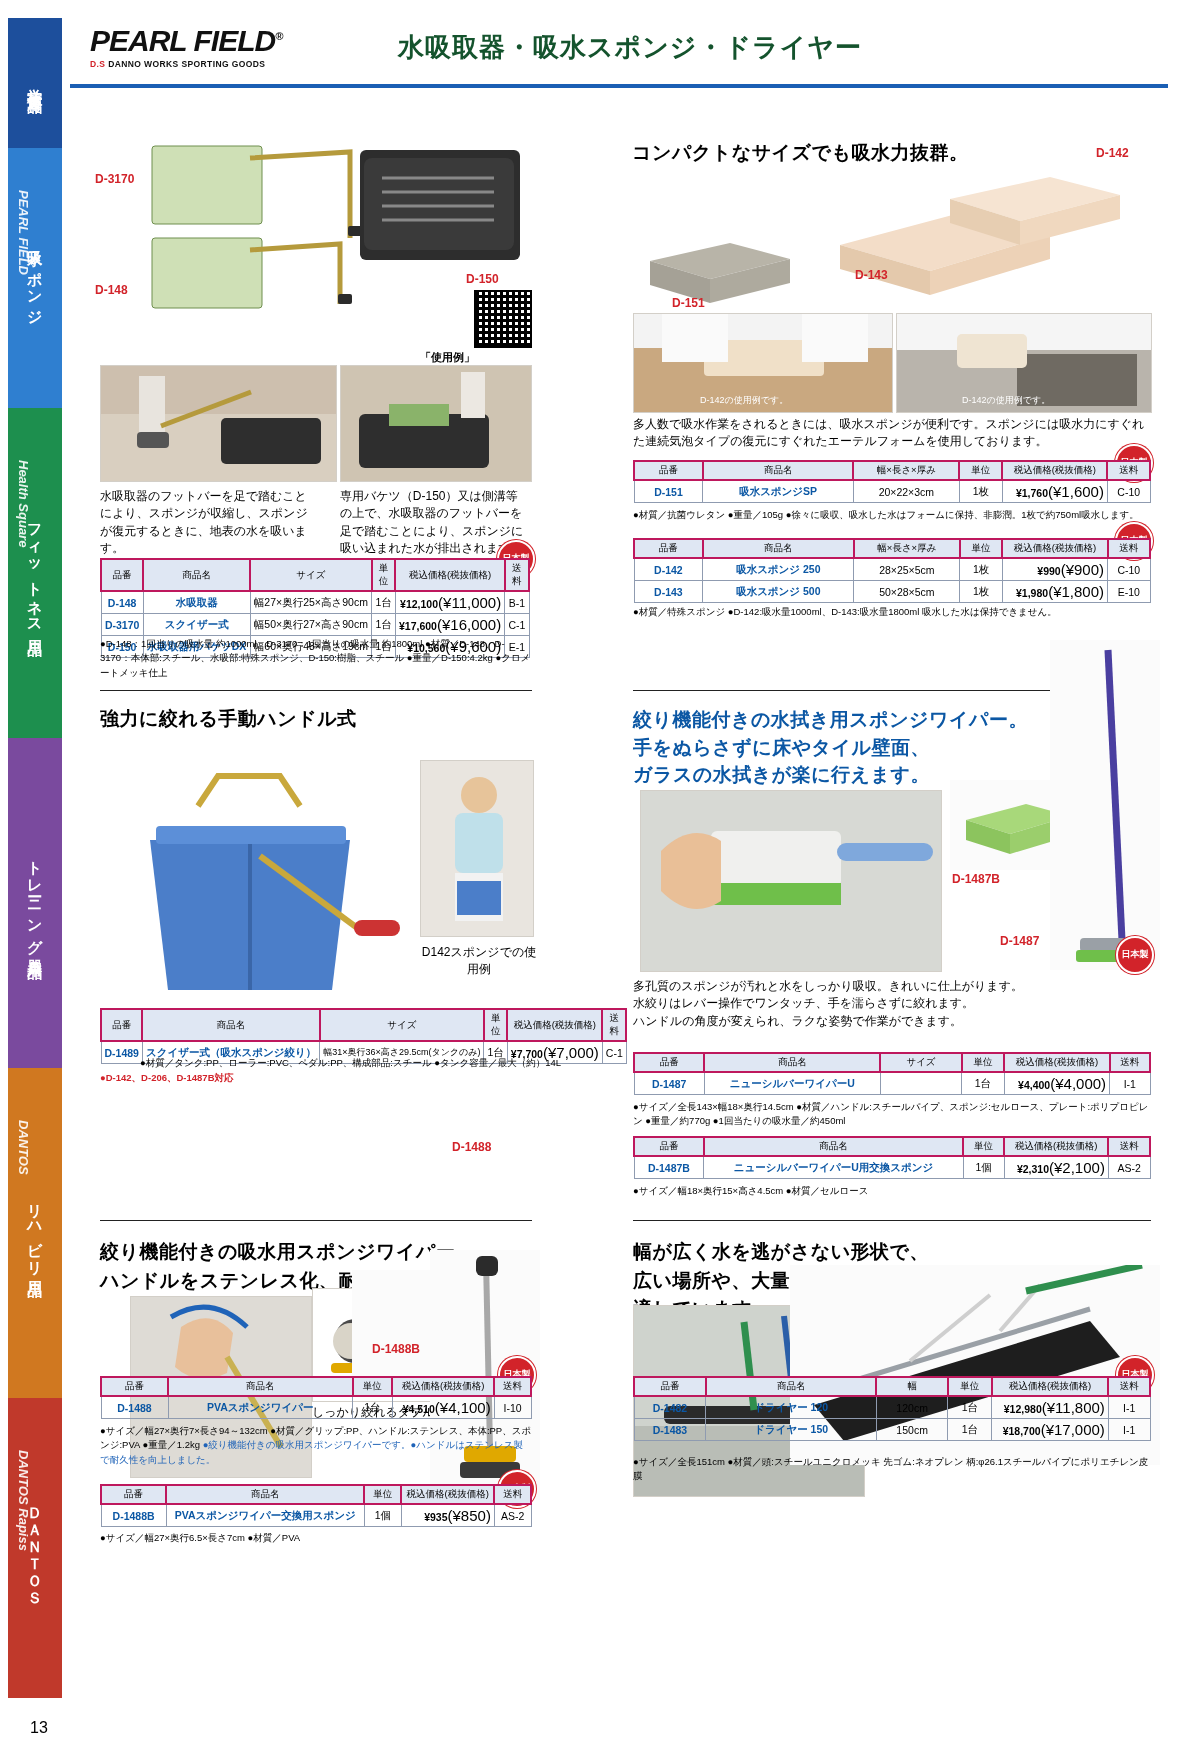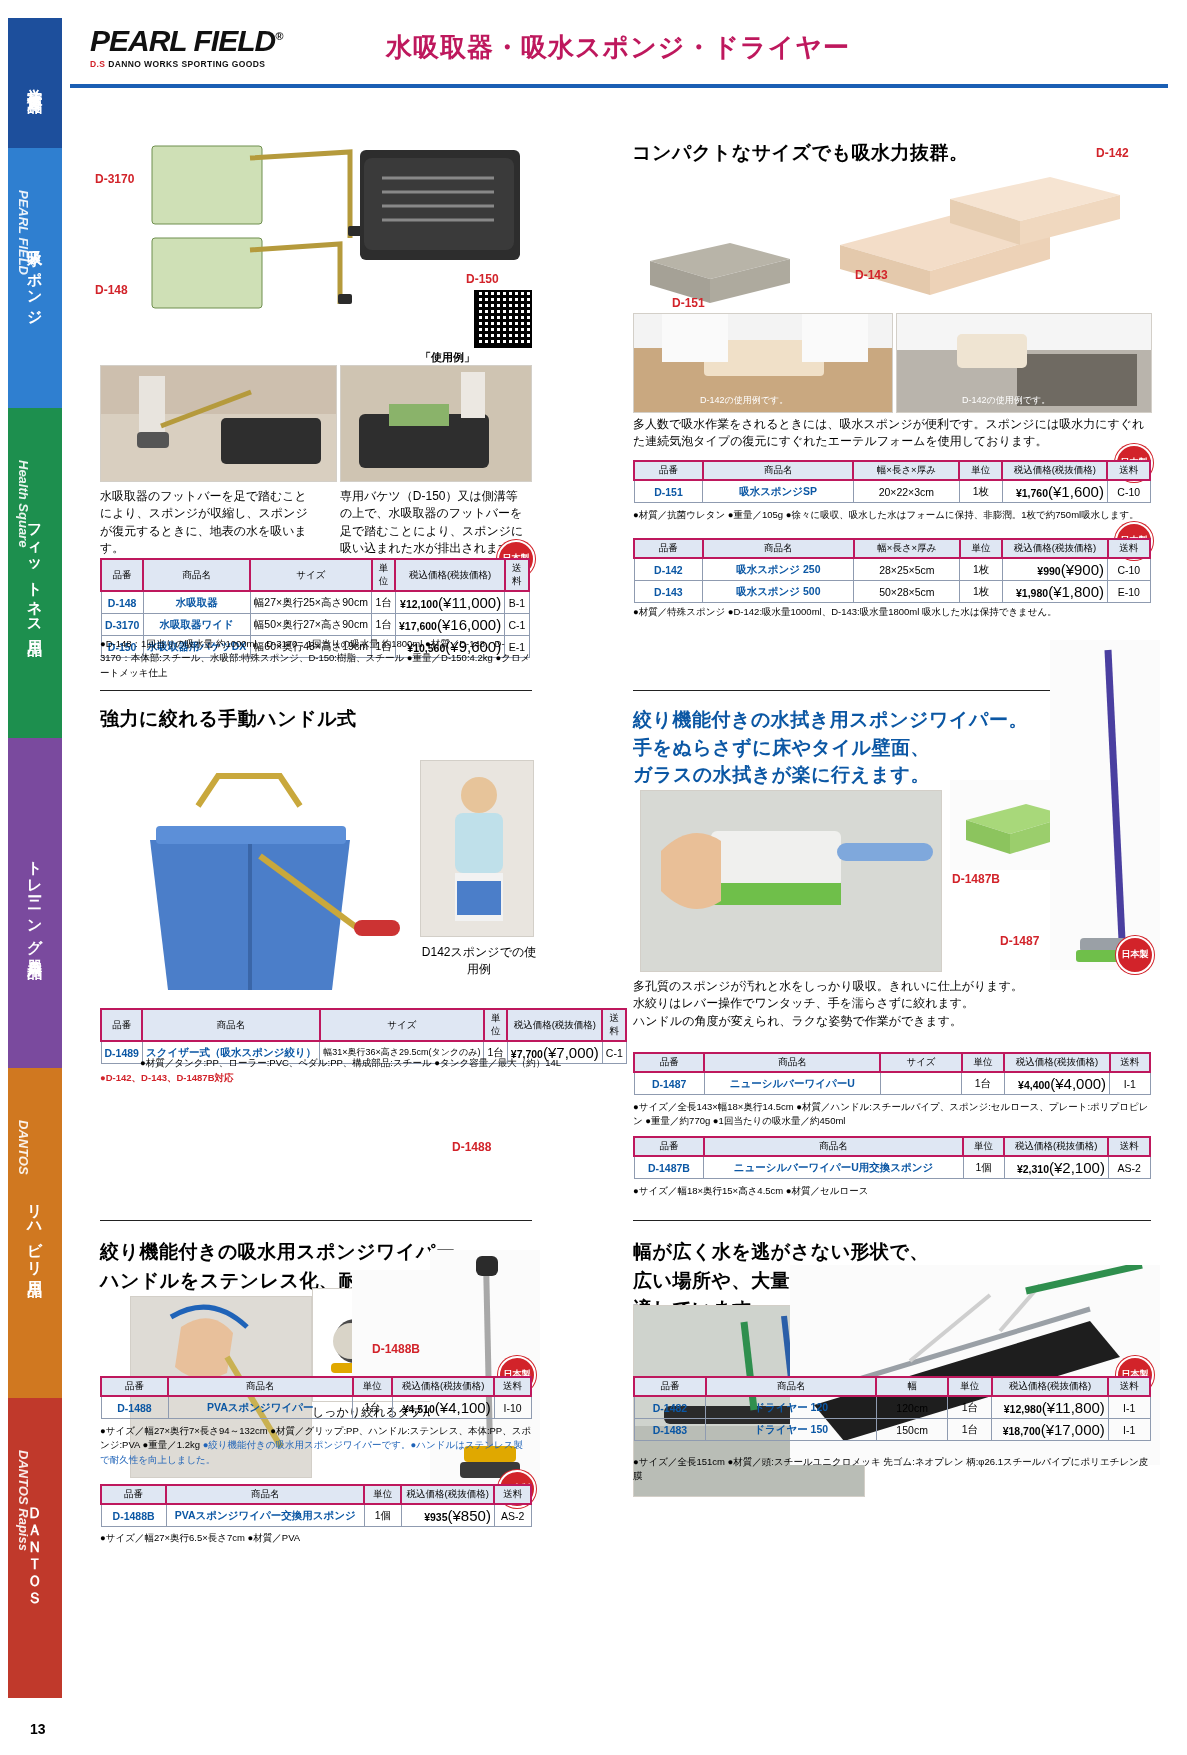--- a/index.html
+++ b/index.html
@@ -23,21 +23,21 @@
   .seg6{top:1398px;height:300px;background:#c0392b;color:#fff;}
   .rail-logo{writing-mode:vertical-rl;text-orientation:mixed;font-style:italic;font-weight:bold;opacity:.9;}
 
   
   .hdr{position:absolute;left:70px;top:16px;width:1100px;height:64px;}
   .brand{position:absolute;left:20px;top:8px;}
   .brand .b1{font-size:30px;font-weight:bold;font-style:italic;letter-spacing:-1px;color:#111;}
   .brand .reg{font-size:11px;vertical-align:super;}
   .brand .b2{font-size:8.5px;font-weight:bold;letter-spacing:.4px;color:#111;margin-top:1px;}
   .brand .b2 .red{color:#d2232a;}
-  .hdr-title{position:absolute;left:316px;top:14px;font-size:26px;font-weight:bold;color:#be185d;letter-spacing:1px;}
+  .hdr-title{position:absolute;left:328px;top:14px;font-size:26px;font-weight:bold;color:#14532d;letter-spacing:1px;}
   .hdr-rule{position:absolute;left:70px;top:84px;width:1098px;height:4px;background:#1a5fb4;}
 
   
   .cap{font-size:12px;line-height:1.45;}
   .sec-title{font-size:19px;font-weight:bold;letter-spacing:.5px;line-height:1.4;}
   .sec-title.blue{color:#0b57a4;}
 
   
   .ph{position:absolute;background:#e9e7e2;border:1px solid #d3cfc8;overflow:hidden;}
   .ph.white{background:#fbfbfb;border:none;}
@@ -60,21 +60,21 @@
     border:2px solid #fff;box-shadow:0 0 0 1px #d2232a;
   }
   .kumi{
     position:absolute;border:2px solid #d2232a;border-radius:16px;background:#fff;
     color:#d2232a;font-weight:bold;font-size:16px;padding:2px 14px;
   }
   .qr{position:absolute;width:54px;height:54px;background:
      repeating-linear-gradient(0deg,#000 0 3px,#fff 3px 6px),
      repeating-linear-gradient(90deg,#000 0 3px,transparent 3px 6px);
      background-blend-mode:multiply;border:2px solid #000;}
-  .pageno{position:absolute;left:30px;bottom:18px;font-size:14px;font-weight:bold;}
+  .pageno{position:absolute;left:30px;bottom:18px;font-size:16px;font-weight:normal;}
 
   .divider{position:absolute;height:1px;background:#222;}
 </style>
 </head>
 <body>
 
 <div class="rail">
   <div class="rail-seg seg1">
     <span>学校体育用品</span>
   </div>
@@ -184,21 +184,21 @@
     <tr>
       <td class="code">D-148</td>
       <td class="name">水吸取器</td>
       <td>幅27×奥行25×高さ90cm</td>
       <td>1台</td>
       <td class="price"><span>¥12,100</span><span class="tax">(¥11,000)</span></td>
       <td>B-1</td>
     </tr>
     <tr>
       <td class="code">D-3170</td>
-      <td class="name">水吸取器ワイド</td>
+      <td class="name">スクイザー式</td>
       <td>幅50×奥行27×高さ90cm</td>
       <td>1台</td>
       <td class="price"><span>¥17,600</span><span class="tax">(¥16,000)</span></td>
       <td>C-1</td>
     </tr>
     <tr>
       <td class="code">D-150</td>
       <td class="name">水吸取器用バケツDX</td>
       <td>幅60×奥行48×高さ19cm</td>
       <td>1台</td>
@@ -356,21 +356,21 @@
     <td class="code">D-1489</td>
     <td class="name">スクイザー式（吸水スポンジ絞り）</td>
     <td style="font-size:9px">幅31×奥行36×高さ29.5cm(タンクのみ)</td>
     <td>1台</td>
     <td class="price"><span>¥7,700</span><span class="tax">(¥7,000)</span></td>
     <td>C-1</td>
   </tr>
     </tbody>
 </table>
 <div class="note" style="position:absolute;left:100px;top:1053px;width:432px;margin-left:40px;">●材質／タンク:PP、ローラー:PVC、ペダル:PP、構成部品:スチール ●タンク容量／最大（約）14L</div>
-<div class="note" style="position:absolute;left:100px;top:1068px;width:432px;color:#d2232a;font-weight:bold;">●D-142、D-143、D-1487B対応</div>
+<div class="note" style="position:absolute;left:100px;top:1068px;width:432px;color:#d2232a;font-weight:bold;">●D-142、D-206、D-1487B対応</div>
 
 <div class="divider" style="left:633px;top:690px;width:518px;"></div>
 <div class="sec-title blue" style="position:absolute;left:633px;top:706px;white-space:pre-line;line-height:1.45;">絞り機能付きの水拭き用スポンジワイパー。
 手をぬらさずに床やタイル壁面、
 ガラスの水拭きが楽に行えます。</div>
 
 <div class="ph" style="left:640px;top:790px;width:300px;height:180px;">
   <svg width="300" height="180" viewBox="0 0 300 180">
     <rect width="300" height="180" fill="#d7d9d4"></rect>
     <rect x="70" y="40" width="130" height="56" rx="6" fill="#f0f0ee"></rect>

